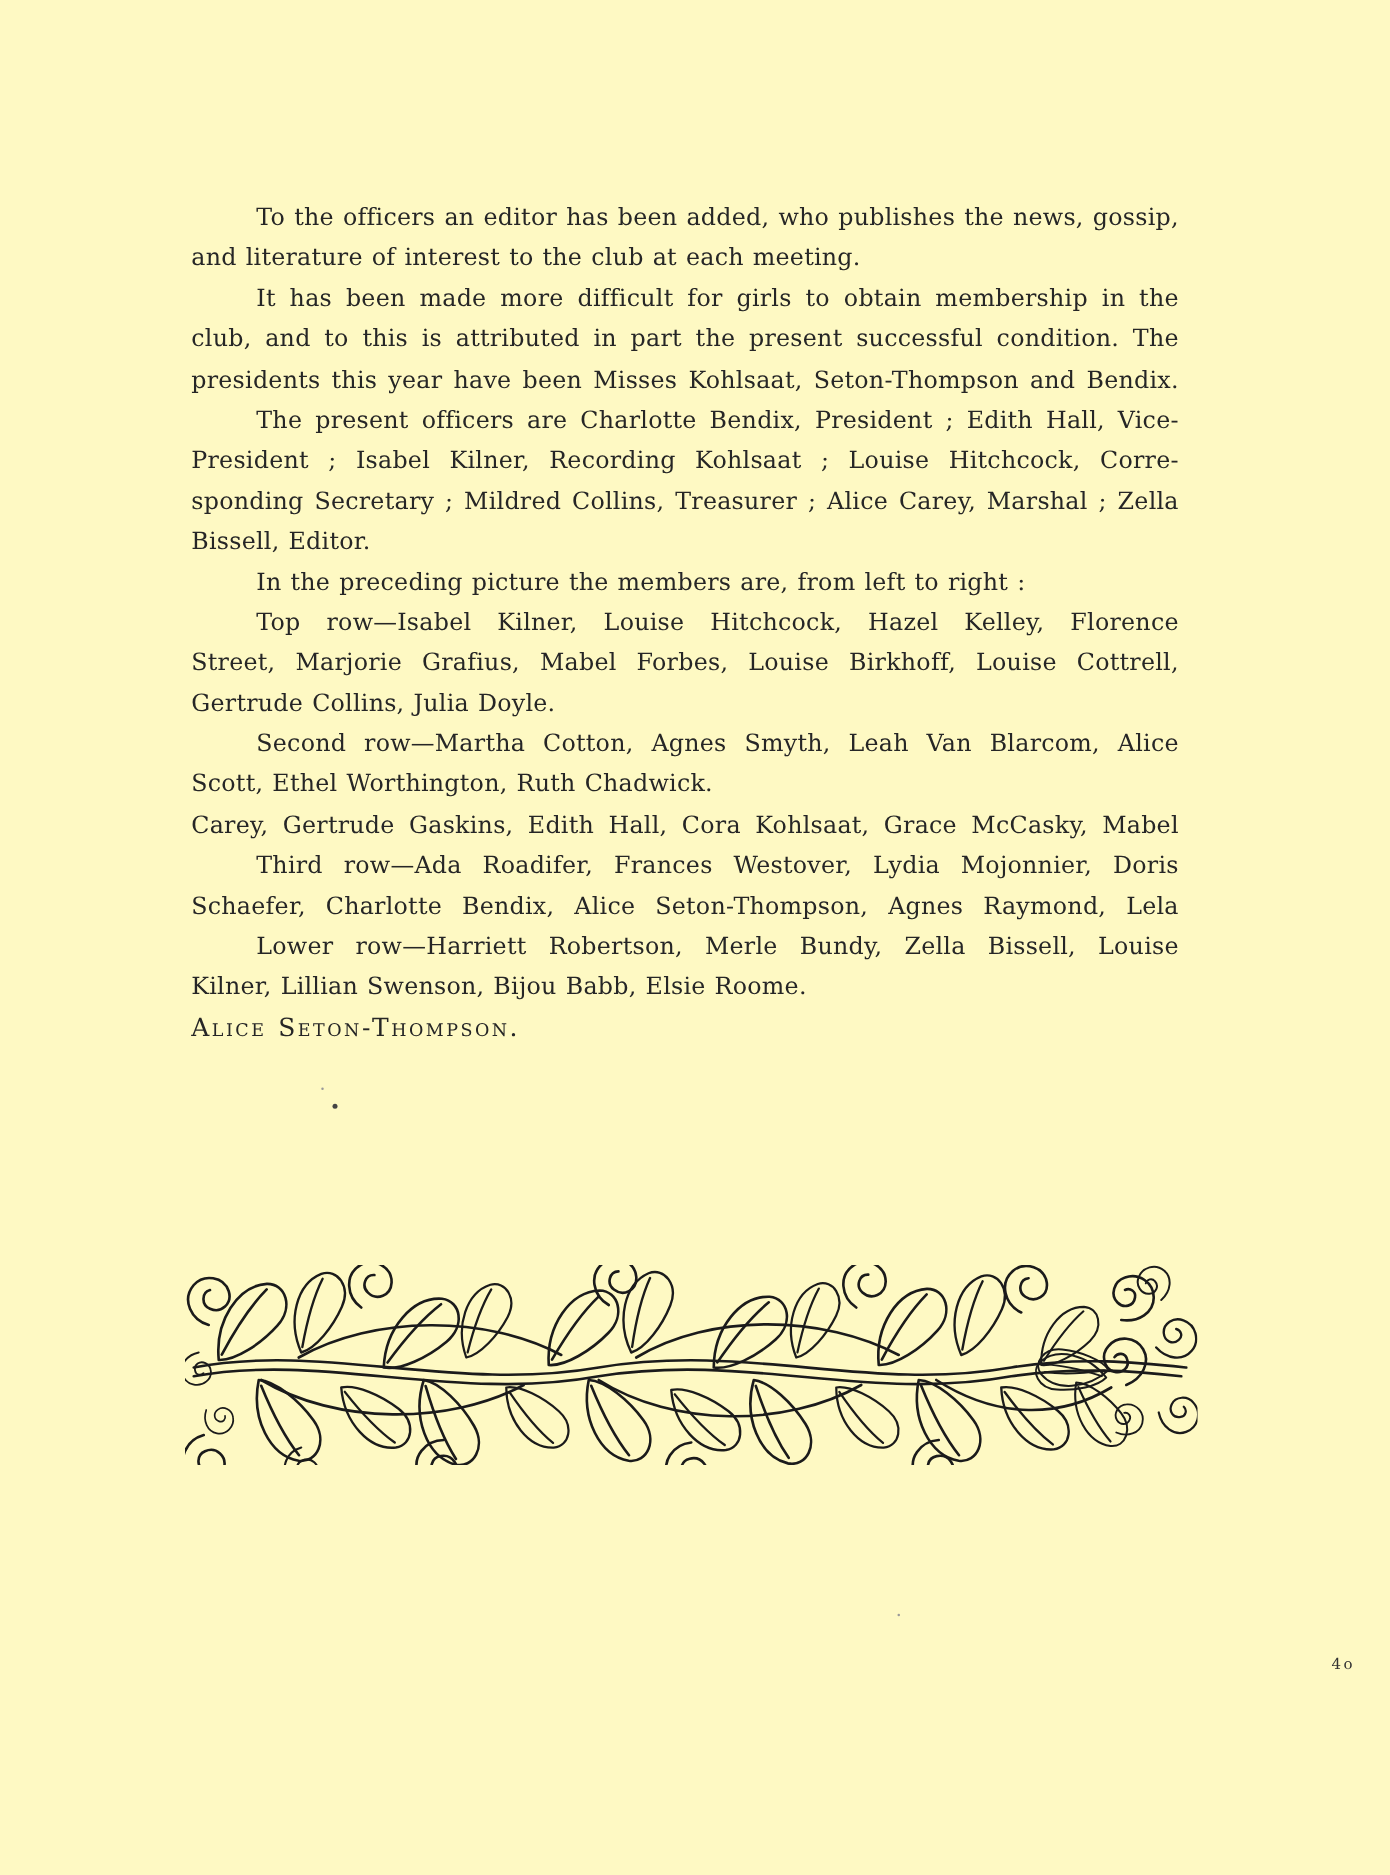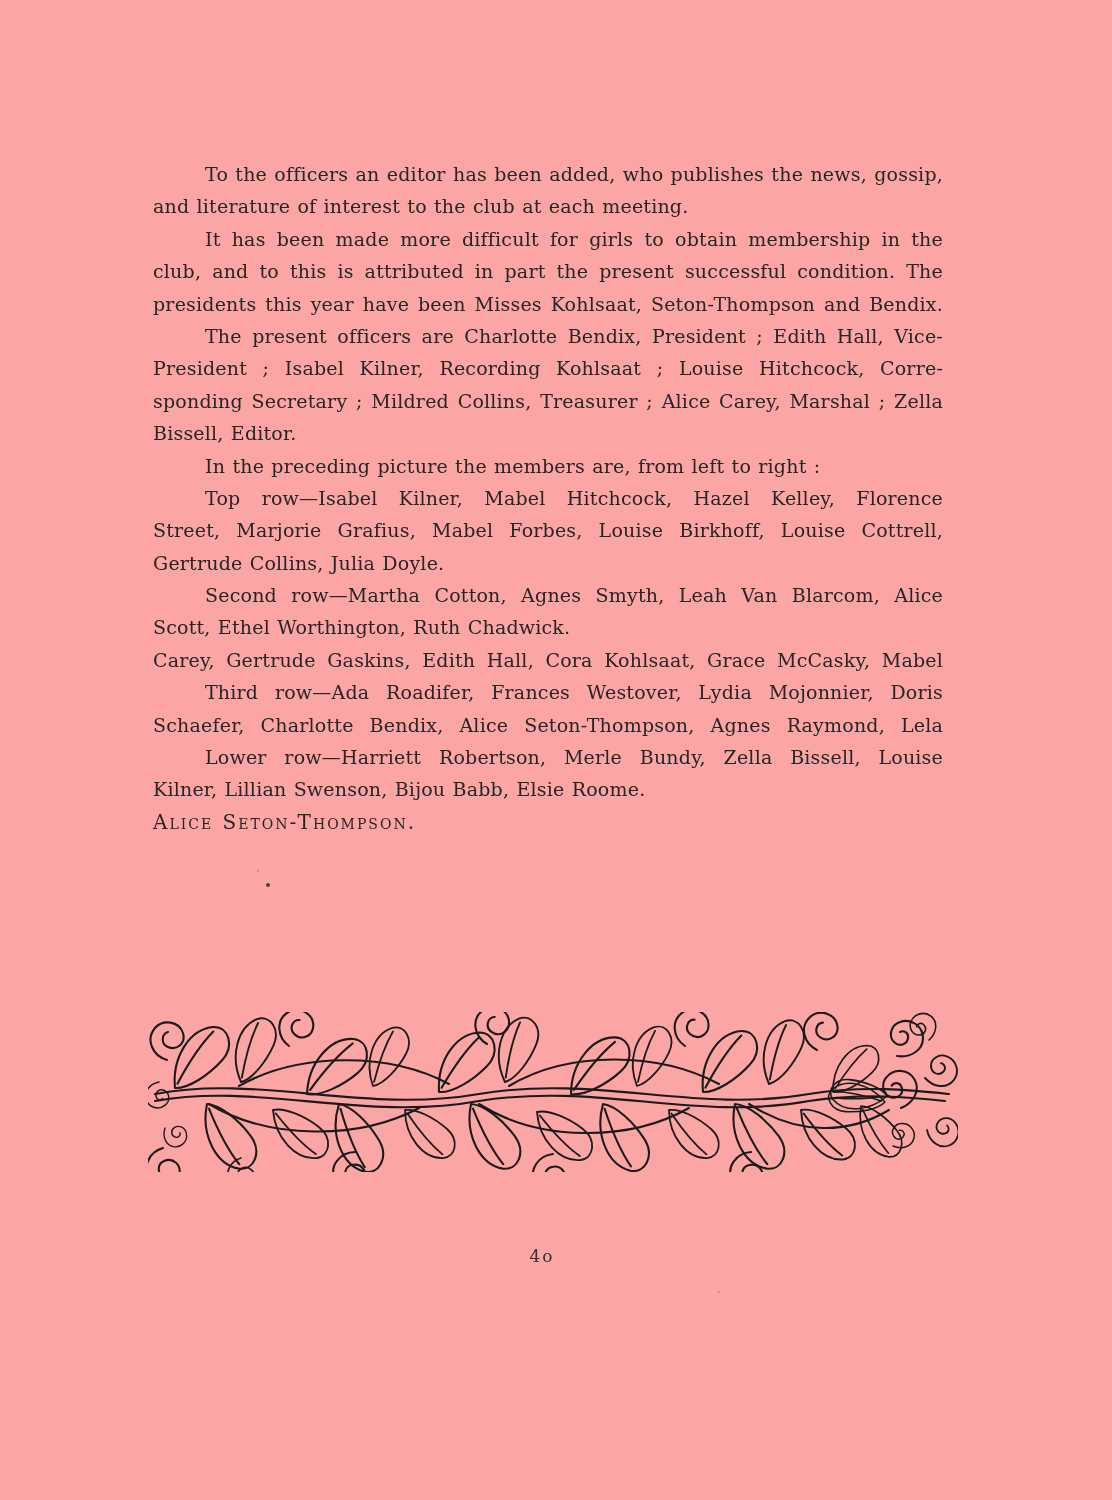--- a/index.html
+++ b/index.html
@@ -4,21 +4,21 @@
 <style>
   html, body { margin: 0; padding: 0; }
   body {
     width: 1112px; height: 1500px;
     background: #f4f4f2;
     font-family: "DejaVu Serif", "Liberation Serif", serif;
   }
   .page {
     position: relative;
     width: 1112px; height: 1500px;
-    background: #fca5a5;
+    background: #fef9c3;
     color: #262626;
     overflow: hidden;
   }
   .textblock {
     position: absolute;
     left: 153px; top: 158px; width: 790px;
     font-size: 19px;
     line-height: 32.4px;
     letter-spacing: 0.2px;
     word-spacing: 1px;
@@ -39,23 +39,23 @@
     font-size: 20px;
   }
   .ornament {
     position: absolute;
     left: 148px; top: 1012px;
     width: 810px; height: 160px;
   }
   .ornament svg { width: 100%; height: 100%; }
   .pagenum {
     position: absolute;
-    left: 0; top: 1246px; width: 1084px;
-    text-align: center;
-    font-size: 17px;
+    left: 0; top: 1324px; width: 1084px;
+    text-align: right;
+    font-size: 12px;
     letter-spacing: 2px;
     color: #333;
   }
   .speck { position: absolute; background: #444; border-radius: 50%; }
   .speck.s1 { left: 266px; top: 883px; width: 4px; height: 4px; }
   .speck.s2 { left: 257px; top: 870px; width: 2px; height: 2px; background: #999; }
   .speck.s3 { left: 718px; top: 1291px; width: 2px; height: 2px; background: #9a9a9a; }
 </style>
 </head>
 <body>
@@ -66,21 +66,21 @@
     <div class="line just indent">To the officers an editor has been added, who publishes the news, gossip,</div>
     <div class="line">and literature of interest to the club at each meeting.</div>
     <div class="line just indent">It has been made more difficult for girls to obtain membership in the</div>
     <div class="line just">club, and to this is attributed in part the present successful condition.  The</div>
     <div class="line just">presidents this year have been Misses Kohlsaat, Seton-Thompson and Bendix.</div>
     <div class="line just indent">The present officers are Charlotte Bendix, President ; Edith Hall, Vice-</div>
     <div class="line just">President ; Isabel Kilner, Recording Kohlsaat ; Louise Hitchcock, Corre-</div>
     <div class="line just">sponding Secretary ; Mildred Collins, Treasurer ; Alice Carey, Marshal ; Zella</div>
     <div class="line">Bissell, Editor.</div>
     <div class="line indent">In the preceding picture the members are, from left to right :</div>
-    <div class="line just indent">Top row—Isabel Kilner, Mabel Hitchcock, Hazel Kelley, Florence</div>
+    <div class="line just indent">Top row—Isabel Kilner, Louise Hitchcock, Hazel Kelley, Florence</div>
     <div class="line just">Street, Marjorie Grafius, Mabel Forbes, Louise Birkhoff, Louise Cottrell,</div>
     <div class="line">Gertrude Collins, Julia Doyle.</div>
     <div class="line just indent">Second row—Martha Cotton, Agnes Smyth,  Leah Van Blarcom, Alice</div>
     <div class="line">Scott, Ethel Worthington, Ruth Chadwick.</div>
     <div class="line just">Carey, Gertrude Gaskins, Edith Hall, Cora Kohlsaat, Grace McCasky, Mabel</div>
     <div class="line just indent">Third row—Ada Roadifer, Frances Westover, Lydia Mojonnier, Doris</div>
     <div class="line just">Schaefer, Charlotte Bendix, Alice Seton-Thompson, Agnes Raymond, Lela</div>
     <div class="line just indent">Lower row—Harriett Robertson, Merle Bundy, Zella Bissell, Louise</div>
     <div class="line">Kilner, Lillian Swenson, Bijou Babb, Elsie Roome.</div>
     <div class="signature">Alice Seton-Thompson.</div>

